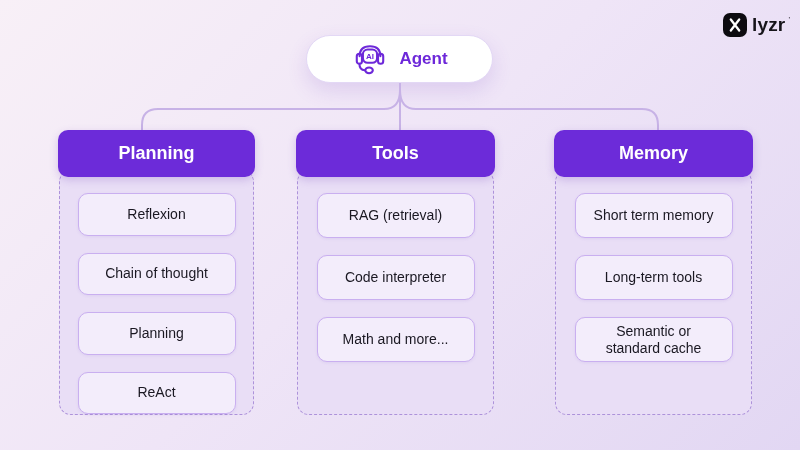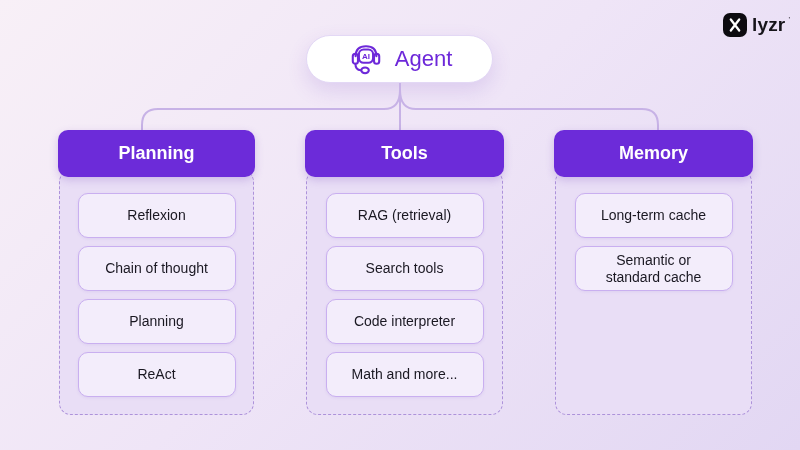--- a/index.html
+++ b/index.html
@@ -32,50 +32,50 @@
   .agent-pill{
     position:absolute;left:306px;top:35px;width:187px;height:48px;
     background:var(--pill-bg);
     border:1.5px solid var(--pill-border);
     border-radius:26px;
     box-shadow:0 8px 20px rgba(120,70,200,0.16);
     display:flex;align-items:center;justify-content:center;gap:10px;
     box-sizing:border-box;
   }
   .agent-label{
-    font-size:22px;font-weight:normal;color:var(--agent-text);
+    font-size:17px;font-weight:bold;color:var(--agent-text);
   }
   .agent-icon svg{display:block;}
 
   
   .connectors{position:absolute;left:0;top:80px;}
 
   
   .col{position:absolute;top:130px;height:285px;}
   .col-planning{left:58px;width:197px;}
-  .col-tools{left:305px;width:199px;}
+  .col-tools{left:296px;width:199px;}
   .col-memory{left:554px;width:199px;}
   .col-header{
     position:relative;z-index:2;height:47px;
     background:var(--accent);
     border-radius:10px;
     color:var(--header-text);
     font-size:18px;font-weight:bold;
     display:flex;align-items:center;justify-content:center;
     box-shadow:0 3px 8px rgba(100,50,180,0.22);
   }
   .col-panel{
     position:absolute;left:1px;right:1px;top:40px;bottom:0;
     background:var(--panel-bg);
     border:1.5px dashed var(--panel-border);
     border-radius:12px;
     z-index:1;
     box-sizing:border-box;
     padding-top:22px;
-    display:flex;flex-direction:column;align-items:center;gap:8px;
+    display:flex;flex-direction:column;align-items:center;gap:17px;
   }
   .item{
     width:158px;height:45px;box-sizing:border-box;
     background:var(--item-bg);
     border:1.5px solid var(--item-border);
     border-radius:10px;
     display:flex;align-items:center;justify-content:center;
     font-size:14px;color:var(--item-text);
     text-align:center;line-height:17px;
     white-space:pre-line;
@@ -130,28 +130,28 @@
         <div class="item">Chain of thought</div>
         <div class="item">Planning</div>
         <div class="item">ReAct</div>
       </div>
   </div>
 
   <div class="col col-tools">
     <div class="col-header">Tools</div>
     <div class="col-panel">
         <div class="item">RAG (retrieval)</div>
-        <div class="item">Search tools</div>
         <div class="item">Code interpreter</div>
         <div class="item">Math and more...</div>
       </div>
   </div>
 
   <div class="col col-memory">
     <div class="col-header">Memory</div>
     <div class="col-panel">
-        <div class="item">Long-term cache</div>
+        <div class="item">Short term memory</div>
+        <div class="item">Long-term tools</div>
         <div class="item">Semantic or
 standard cache</div>
       </div>
   </div>
 
 </div>
 
 </body></html>

